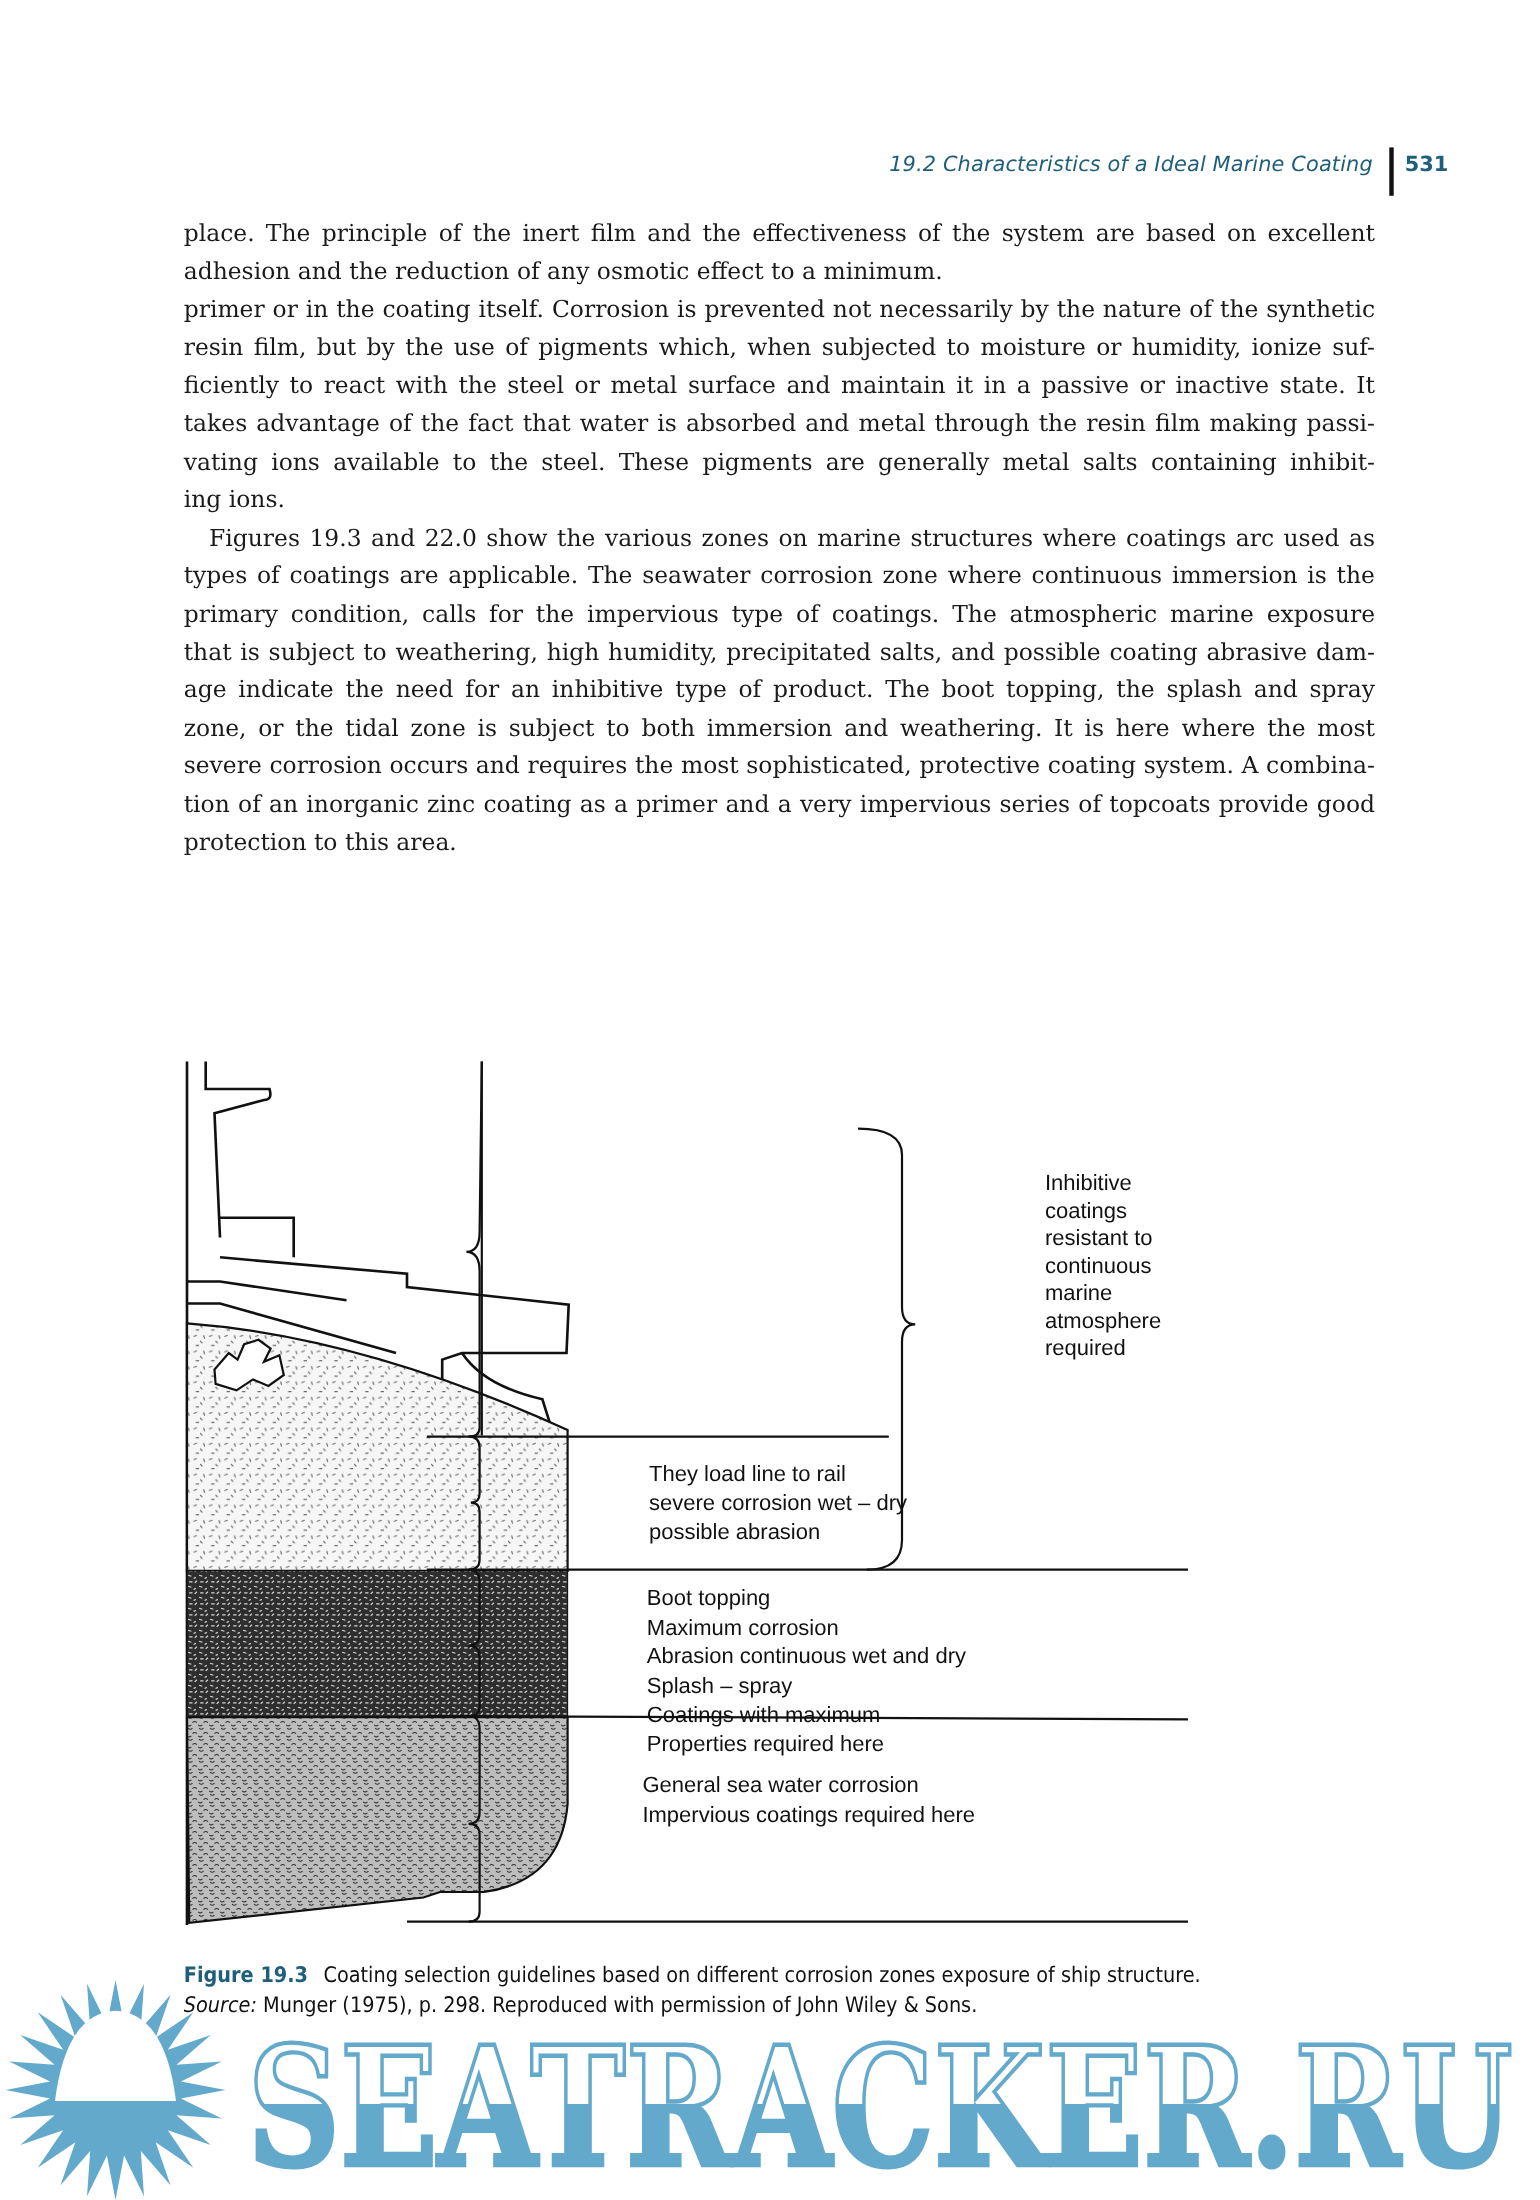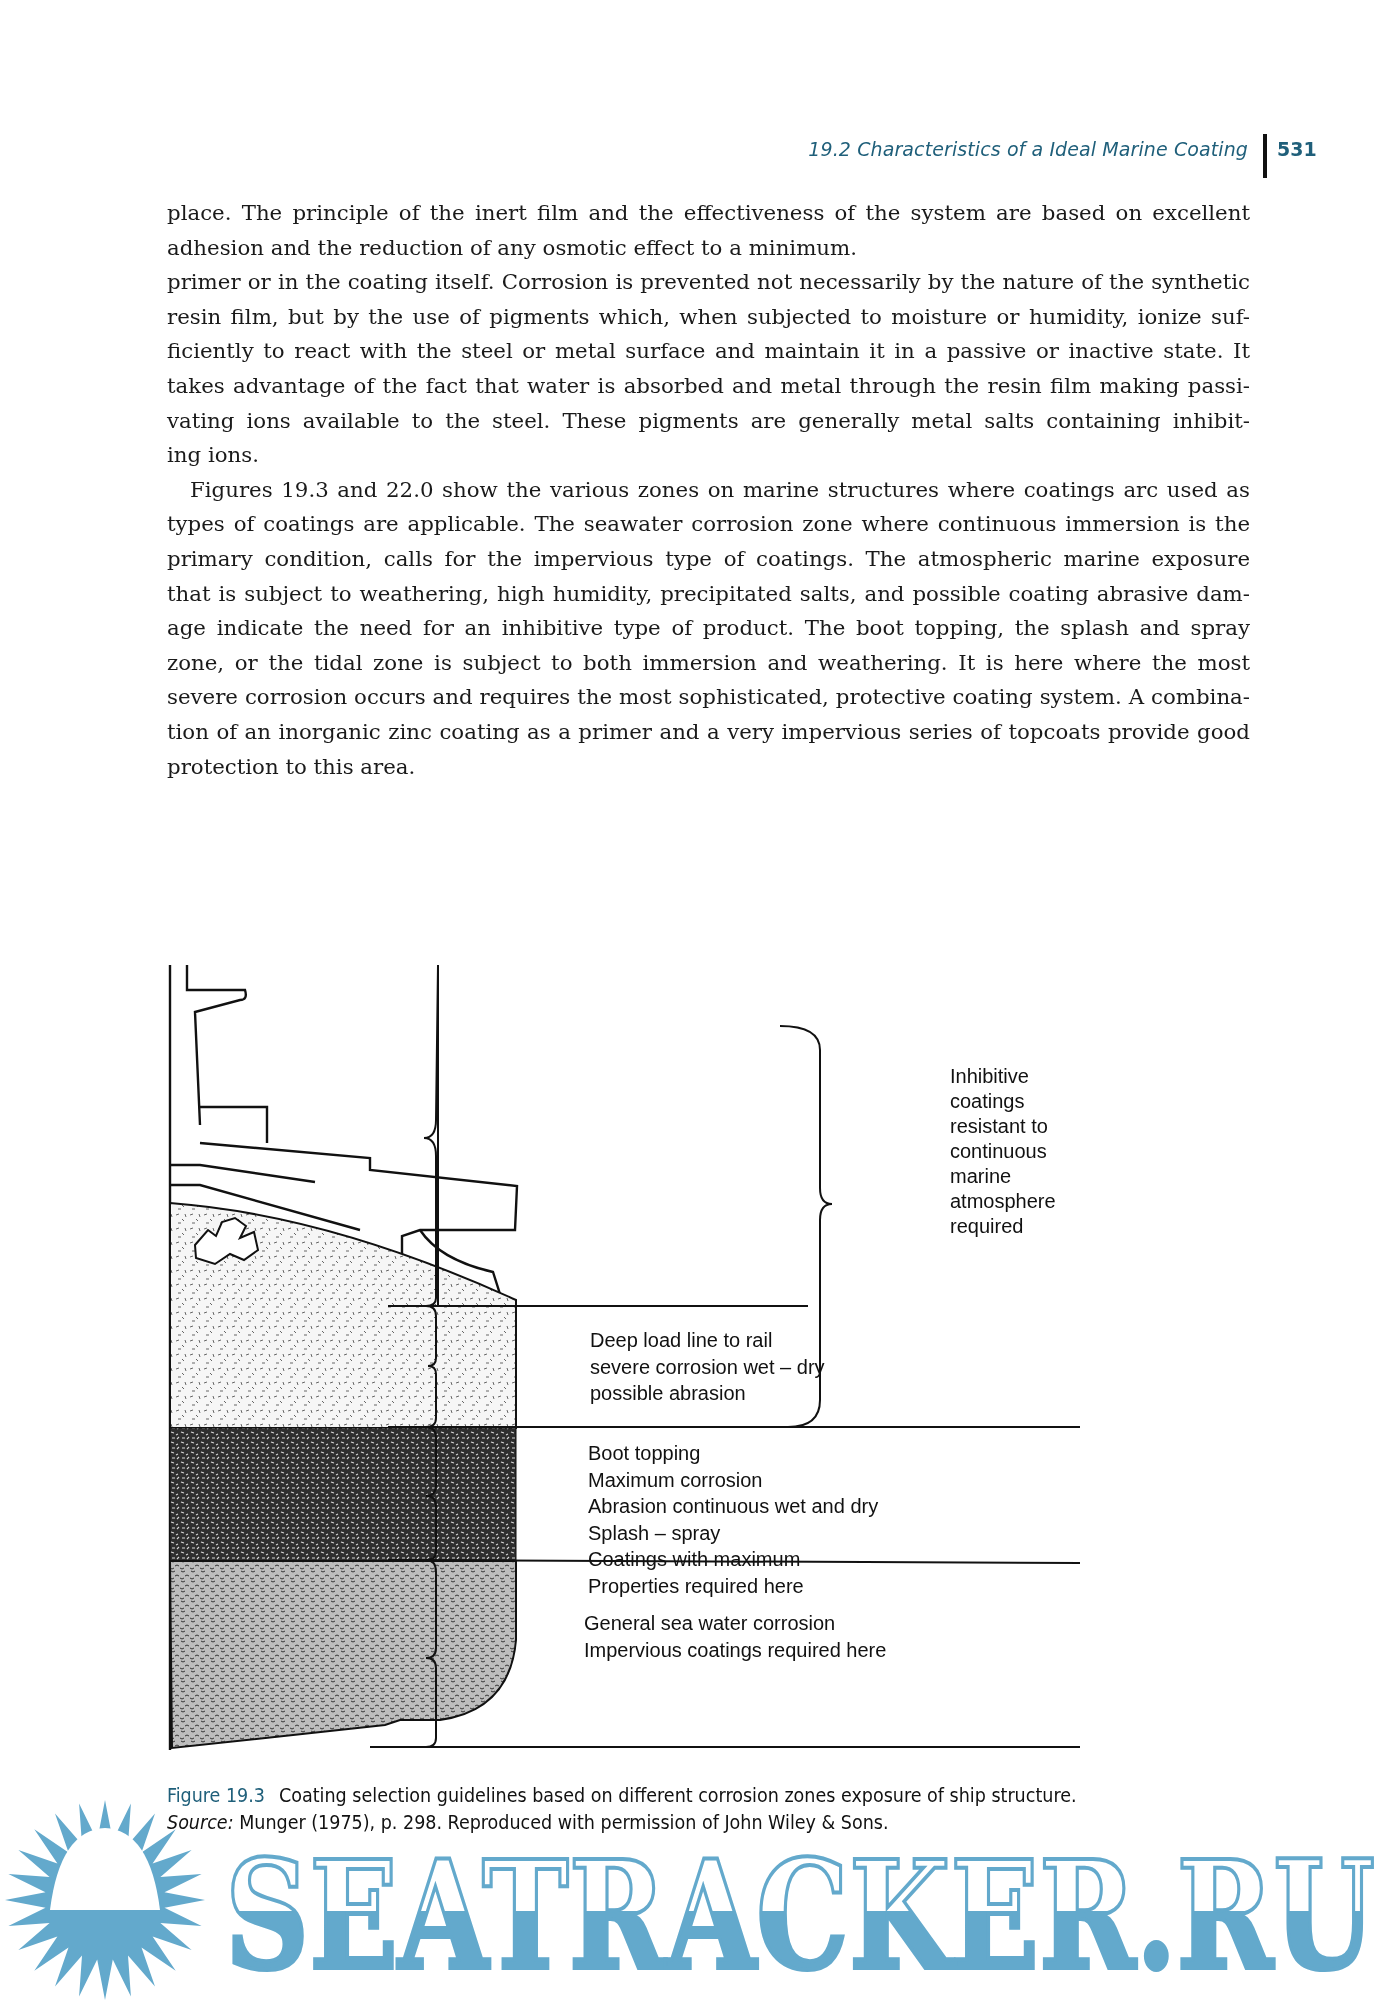--- a/index.html
+++ b/index.html
@@ -9,21 +9,21 @@
   .header-rule { position:absolute; left:1263px; top:0; width:4px; height:44px; background:#111; }
   .header-page { position:absolute; left:1277px; top:4px; font-family:"DejaVu Sans", sans-serif; font-weight:bold; font-size:19px; color:#1f5f7a; }
   .body-text { position:absolute; top:196px; left:167px; width:1083px; font-family:"DejaVu Serif", serif; font-size:21.3px; line-height:34.6px; color:#1a1a1a; }
   .body-text p { margin:0; text-align:justify; hyphens:manual; }
   .line { display:block; text-align:justify; text-align-last:justify; white-space:nowrap; height:34.6px; overflow:visible; }
   .line.last { text-align-last:left; }
   .figure { position:absolute; left:160px; top:960px; width:940px; height:800px; }
   .figure svg { position:absolute; left:0; top:0; }
   .zone-label { position:absolute; font-family:Liberation Sans, sans-serif; font-size:20px; line-height:26.5px; color:#111; white-space:pre; }
   .caption { position:absolute; left:167px; top:1782px; width:1100px; font-family:"DejaVu Sans Condensed","DejaVu Sans", sans-serif; font-size:19.5px; line-height:27px; color:#111; }
-  .caption .fig-num { color:#1f5f7a; font-weight:normal; margin-right:14px; }
+  .caption .fig-num { color:#1f5f7a; font-weight:bold; margin-right:14px; }
   .caption .source-label { font-style:italic; }
   .watermark { position:absolute; left:0; top:1800px; width:1400px; height:200px; }
 </style>
 </head>
 <body>
 
 <div class="header">
   <span class="header-title">19.2  Characteristics of a Ideal Marine Coating</span>
   <span class="header-rule"></span>
   <span class="header-page">531</span>
@@ -97,21 +97,21 @@
     </g>
 
     <g stroke="#111" stroke-width="2" fill="none">
       <path d="M278 5 L276 160 Q276 178 264 178 Q276 178 276 196 L276 338 Q276 346 266 346"></path>
       <path d="M266 346 Q276 346 276 356 L276 398 Q276 406 268 406 Q276 406 276 414 L276 458 Q276 467 266 467"></path>
       <path d="M266 467 Q276 467 276 478 L276 525 Q276 536 266 536 Q276 536 276 546 L276 592 Q276 600 266 600"></path>
       <path d="M266 600 Q276 600 276 612 L276 688 Q276 698 266 698 Q276 698 276 708 L276 778 Q276 787 266 787"></path>
       <path d="M620 66 Q660 66 660 90 L660 228 Q660 244 672 244 Q660 244 660 260 L660 440 Q660 467 628 467"></path>
     </g>
   </svg>
-  <div class="zone-label" style="left:430px;top:367px;">Deep load line to rail
+  <div class="zone-label" style="left:430px;top:367px;">They load line to rail
 severe corrosion wet – dry
 possible abrasion</div>
   <div class="zone-label" style="left:428px;top:480px;">Boot topping
 Maximum corrosion
 Abrasion continuous wet and dry
 Splash – spray
 Coatings with maximum
 Properties required here</div>
   <div class="zone-label" style="left:424px;top:650px;">General sea water corrosion
 Impervious coatings required here</div>

